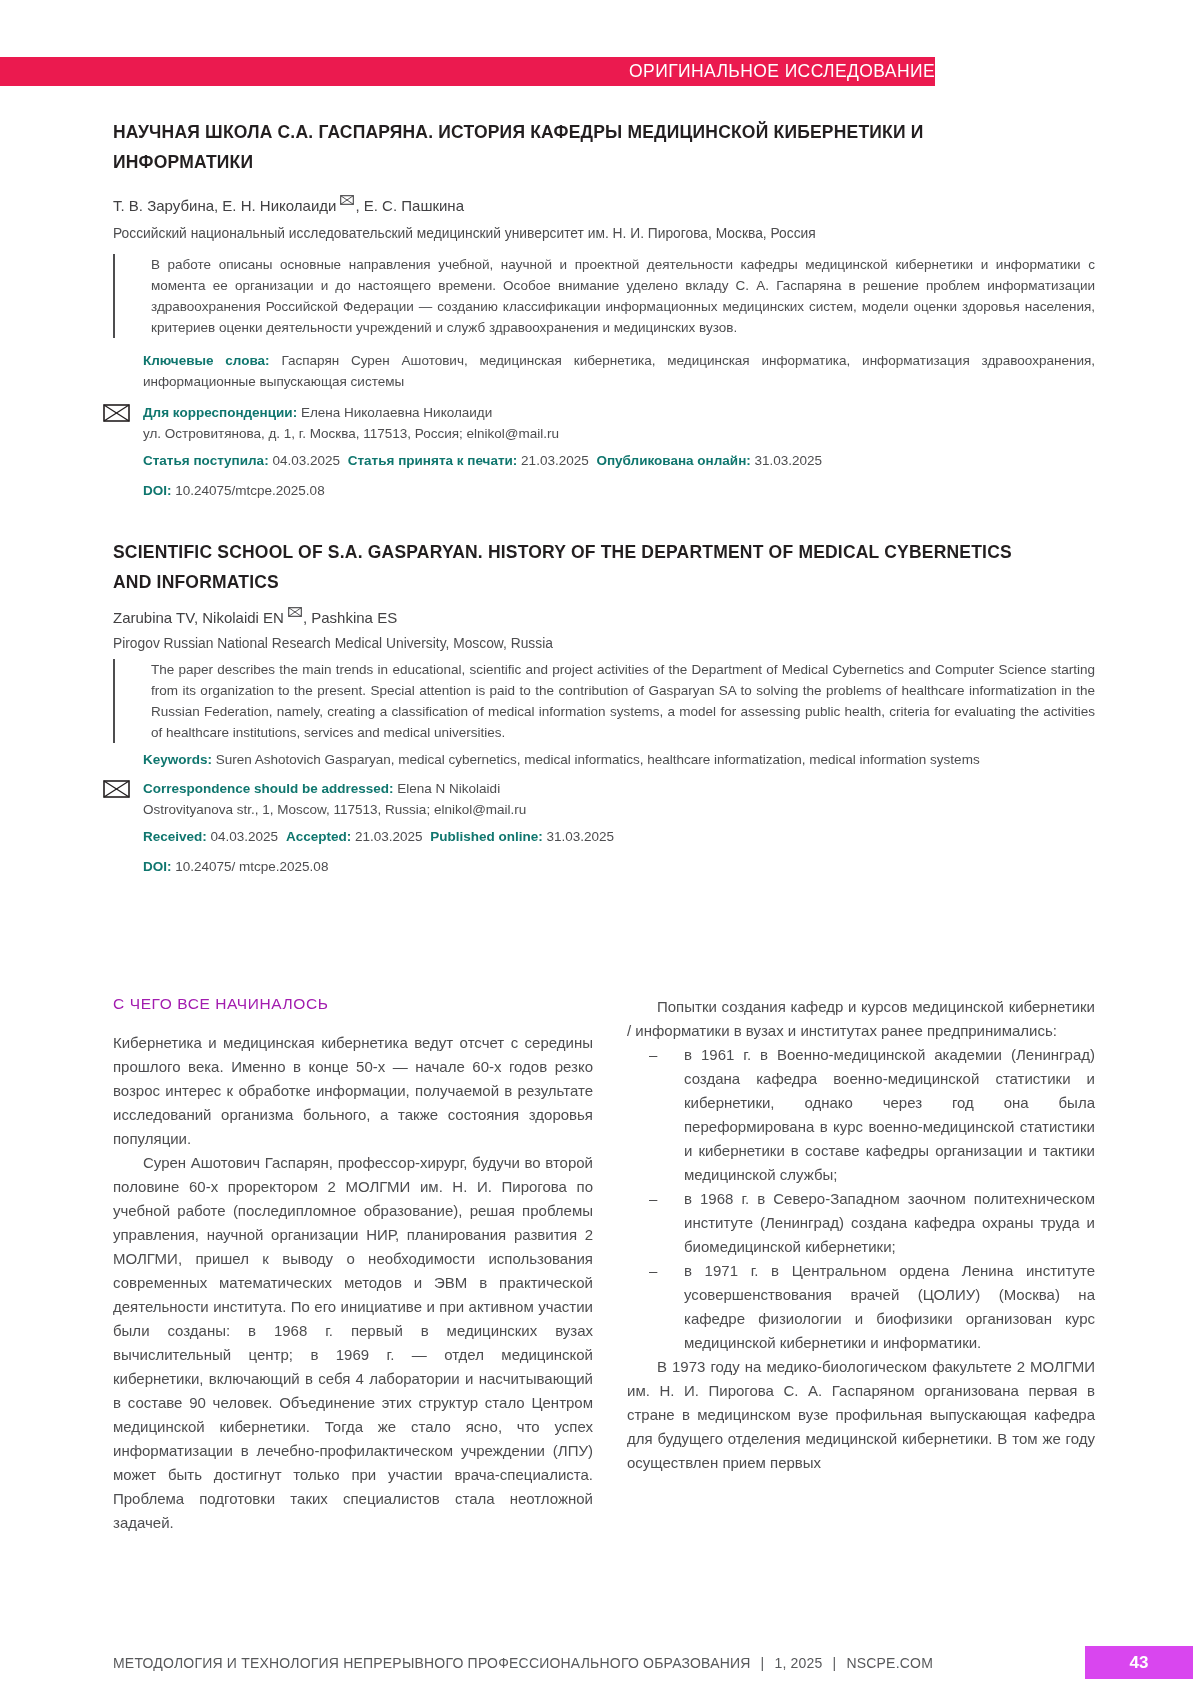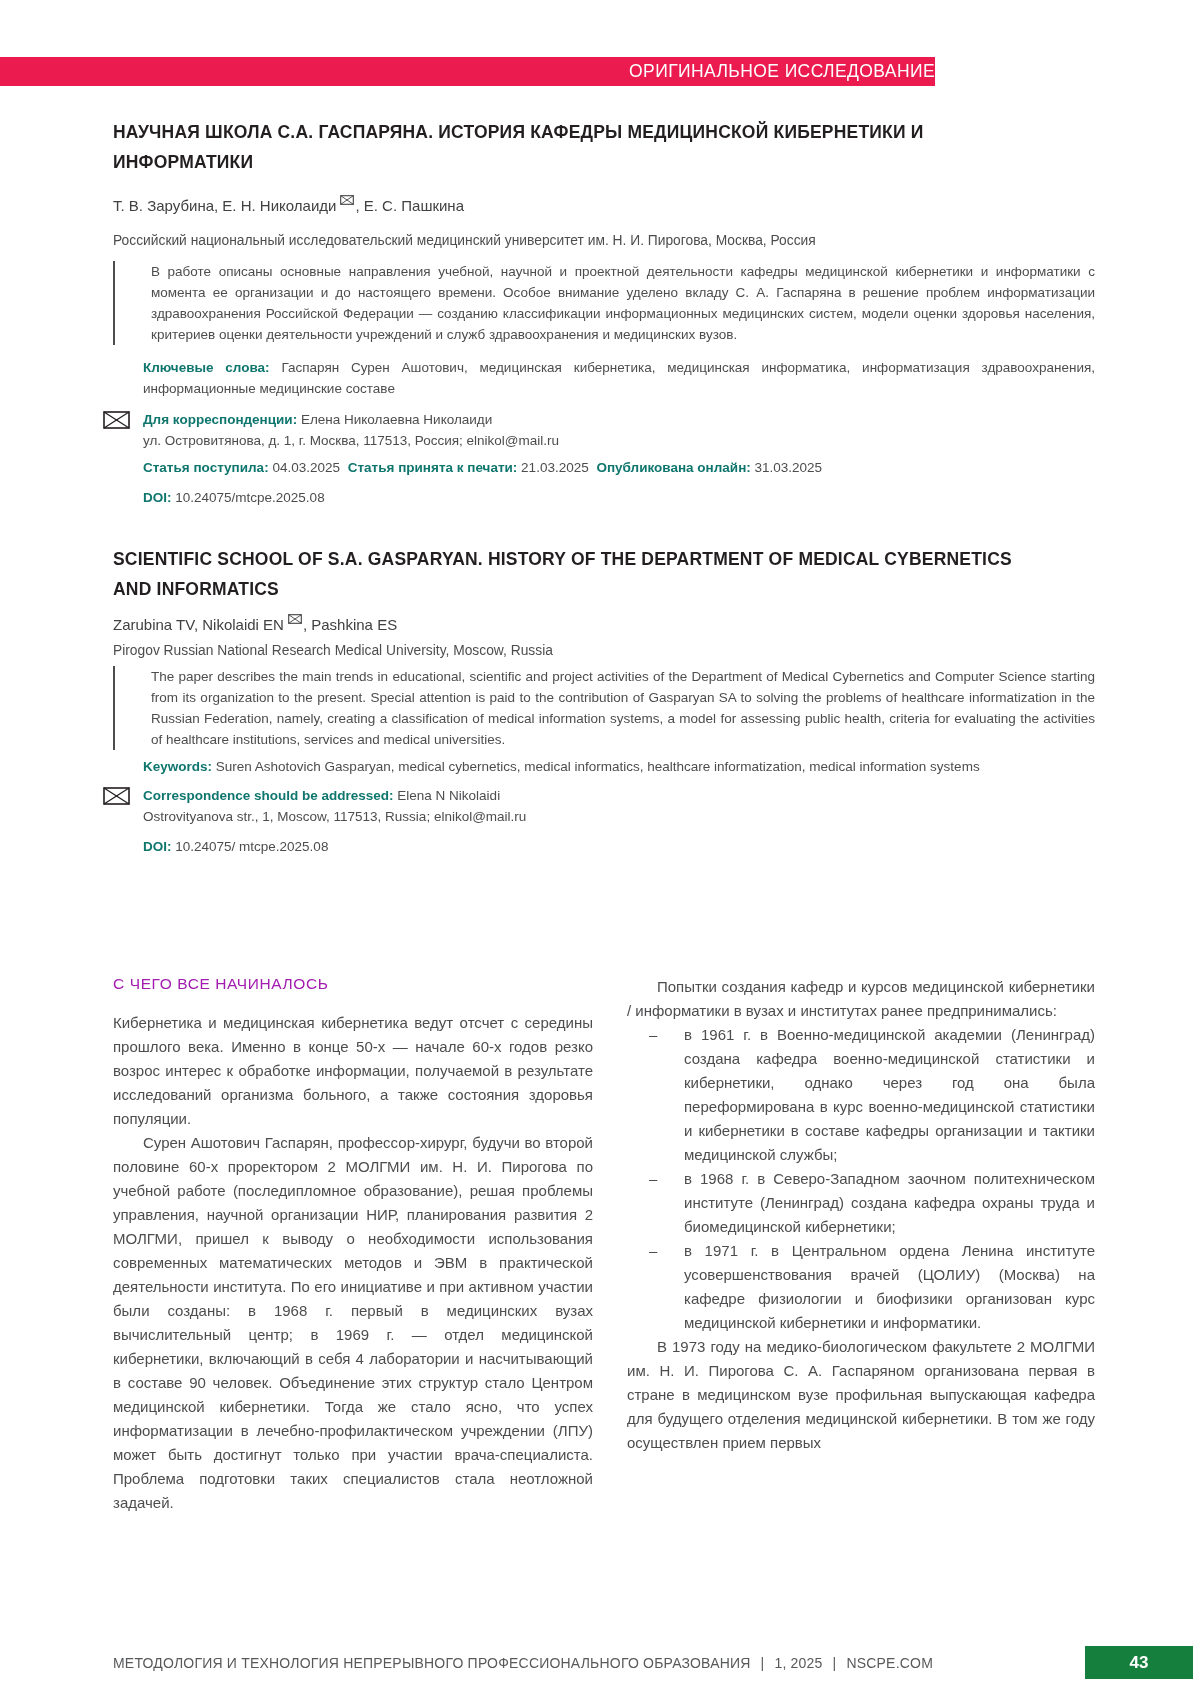--- a/index.html
+++ b/index.html
@@ -32,21 +32,21 @@
     font-size:17.5px; font-weight:bold; line-height:30px;
     color:#231f20; letter-spacing:0.2px;
     max-width:900px;
   }
   .authors {
     margin-top:14px;
     font-size:15px; color:#414042;
   }
   .sup-envelope { display:inline-block; vertical-align:6px; margin:0 1px 0 4px; }
   .affiliation {
-    margin-top:19px;
+    margin-top:12px;
     font-size:13.8px; color:#4d4d4f;
   }
   .abstract {
     margin-top:13px;
     display:flex;
   }
   .abstract-bar { width:2px; background:#4d4d4f; flex:0 0 2px; }
   .abstract-text {
     margin-left:36px;
     width:952px;
@@ -99,21 +99,21 @@
   .footer-text {
     position:absolute; left:0; top:0; height:33px;
     display:flex; align-items:center;
     font-size:14px; color:#58595b; letter-spacing:0.2px;
     white-space:nowrap;
   }
   .footer-text .sep { margin:0 10px; }
   .page-badge {
     position:absolute; left:972px; top:0;
     width:108px; height:33px;
-    background:#15803d; color:#ffffff;
+    background:#d946ef; color:#ffffff;
     display:flex; align-items:center; justify-content:center;
     font-size:17px; font-weight:bold;
   }
 </style>
 </head>
 <body>
 
 <div class="page">
 
   <div class="banner">
@@ -132,21 +132,21 @@
 
     <div class="affiliation">Российский национальный исследовательский медицинский университет им. Н. И. Пирогова, Москва, Россия</div>
 
     <div class="abstract">
       <div class="abstract-bar"></div>
       <div class="abstract-text">В работе описаны основные направления учебной, научной и проектной деятельности кафедры медицинской кибернетики и информатики с момента ее организации и до настоящего времени. Особое внимание уделено вкладу С. А. Гаспаряна в решение проблем информатизации здравоохранения Российской Федерации — созданию классификации информационных медицинских систем, модели оценки здоровья населения, критериев оценки деятельности учреждений и служб здравоохранения и медицинских вузов.</div>
     </div>
 
     <div class="meta-block keywords">
       <span class="lbl">Ключевые слова:</span>
-      <span class="val">Гаспарян Сурен Ашотович, медицинская кибернетика, медицинская информатика, информатизация здравоохранения, информационные медицинские составе</span>
+      <span class="val">Гаспарян Сурен Ашотович, медицинская кибернетика, медицинская информатика, информатизация здравоохранения, информационные выпускающая системы</span>
     </div>
 
     <div class="meta-block correspondence">
       <span class="envelope-icon"><svg width="27" height="18" viewBox="0 0 27 18">
             <rect x="1" y="1" width="25" height="16" fill="none" stroke="#231f20" stroke-width="1.6"></rect>
             <line x1="1" y1="1" x2="26" y2="17" stroke="#231f20" stroke-width="1.2"></line>
             <line x1="26" y1="1" x2="1" y2="17" stroke="#231f20" stroke-width="1.2"></line>
           </svg></span>
       <div>
         <span class="lbl">Для корреспонденции:</span>
@@ -195,20 +195,28 @@
             <line x1="1" y1="1" x2="26" y2="17" stroke="#231f20" stroke-width="1.2"></line>
             <line x1="26" y1="1" x2="1" y2="17" stroke="#231f20" stroke-width="1.2"></line>
           </svg></span>
       <div>
         <span class="lbl">Correspondence should be addressed:</span>
         <span class="val">Elena N Nikolaidi</span>
       </div>
       <div class="val">Ostrovityanova str., 1, Moscow, 117513, Russia; elnikol@mail.ru</div>
     </div>
 
+    <div class="meta-block dates">
+      <span class="lbl">Received:</span>
+      <span class="val pair">04.03.2025</span>
+      <span class="lbl">Accepted:</span>
+      <span class="val pair">21.03.2025</span>
+      <span class="lbl">Published online:</span>
+      <span class="val">31.03.2025</span>
+    </div>
 
     <div class="meta-block doi-line">
       <span class="lbl">DOI:</span>
       <span class="val">10.24075/ mtcpe.2025.08</span>
     </div>
 
     <div class="columns">
       <div class="col-left">
         <div class="section-heading">С ЧЕГО ВСЕ НАЧИНАЛОСЬ</div>
         <div class="body-par">Кибернетика и медицинская кибернетика ведут отсчет с середины прошлого века. Именно в конце 50-х — начале 60-х годов резко возрос интерес к обработке информации, получаемой в результате исследований организма больного, а также состояния здоровья популяции.</div>

